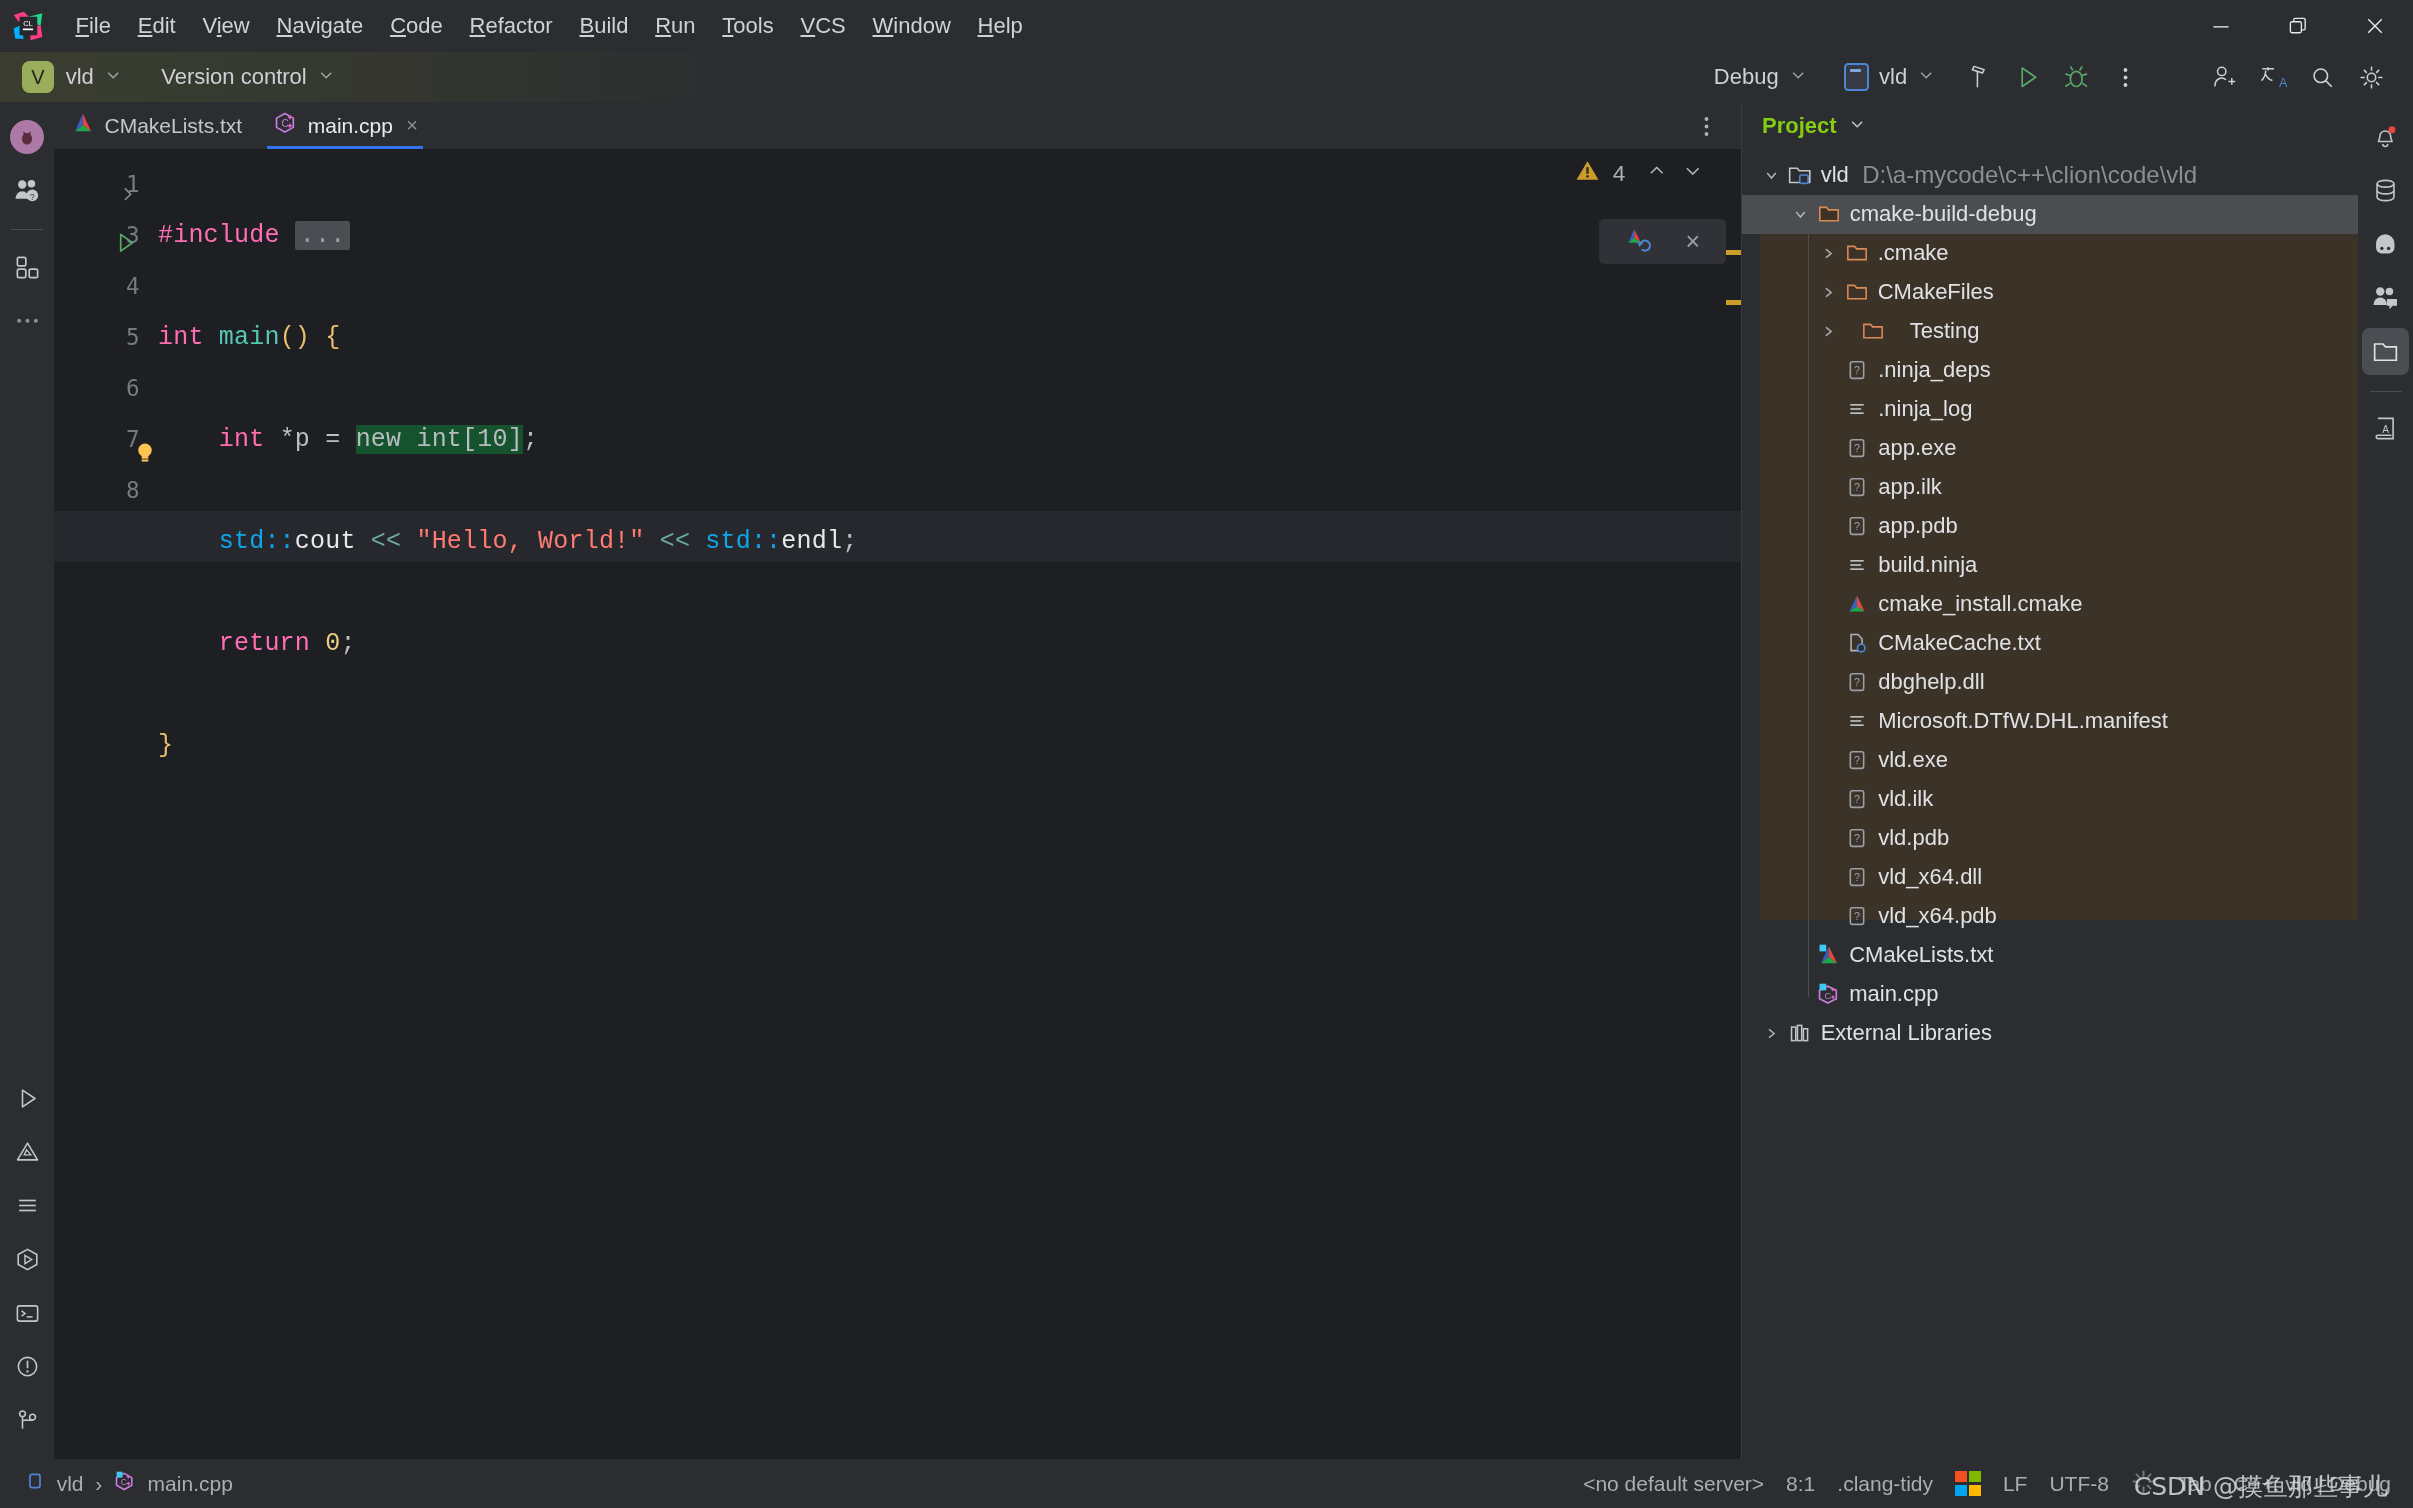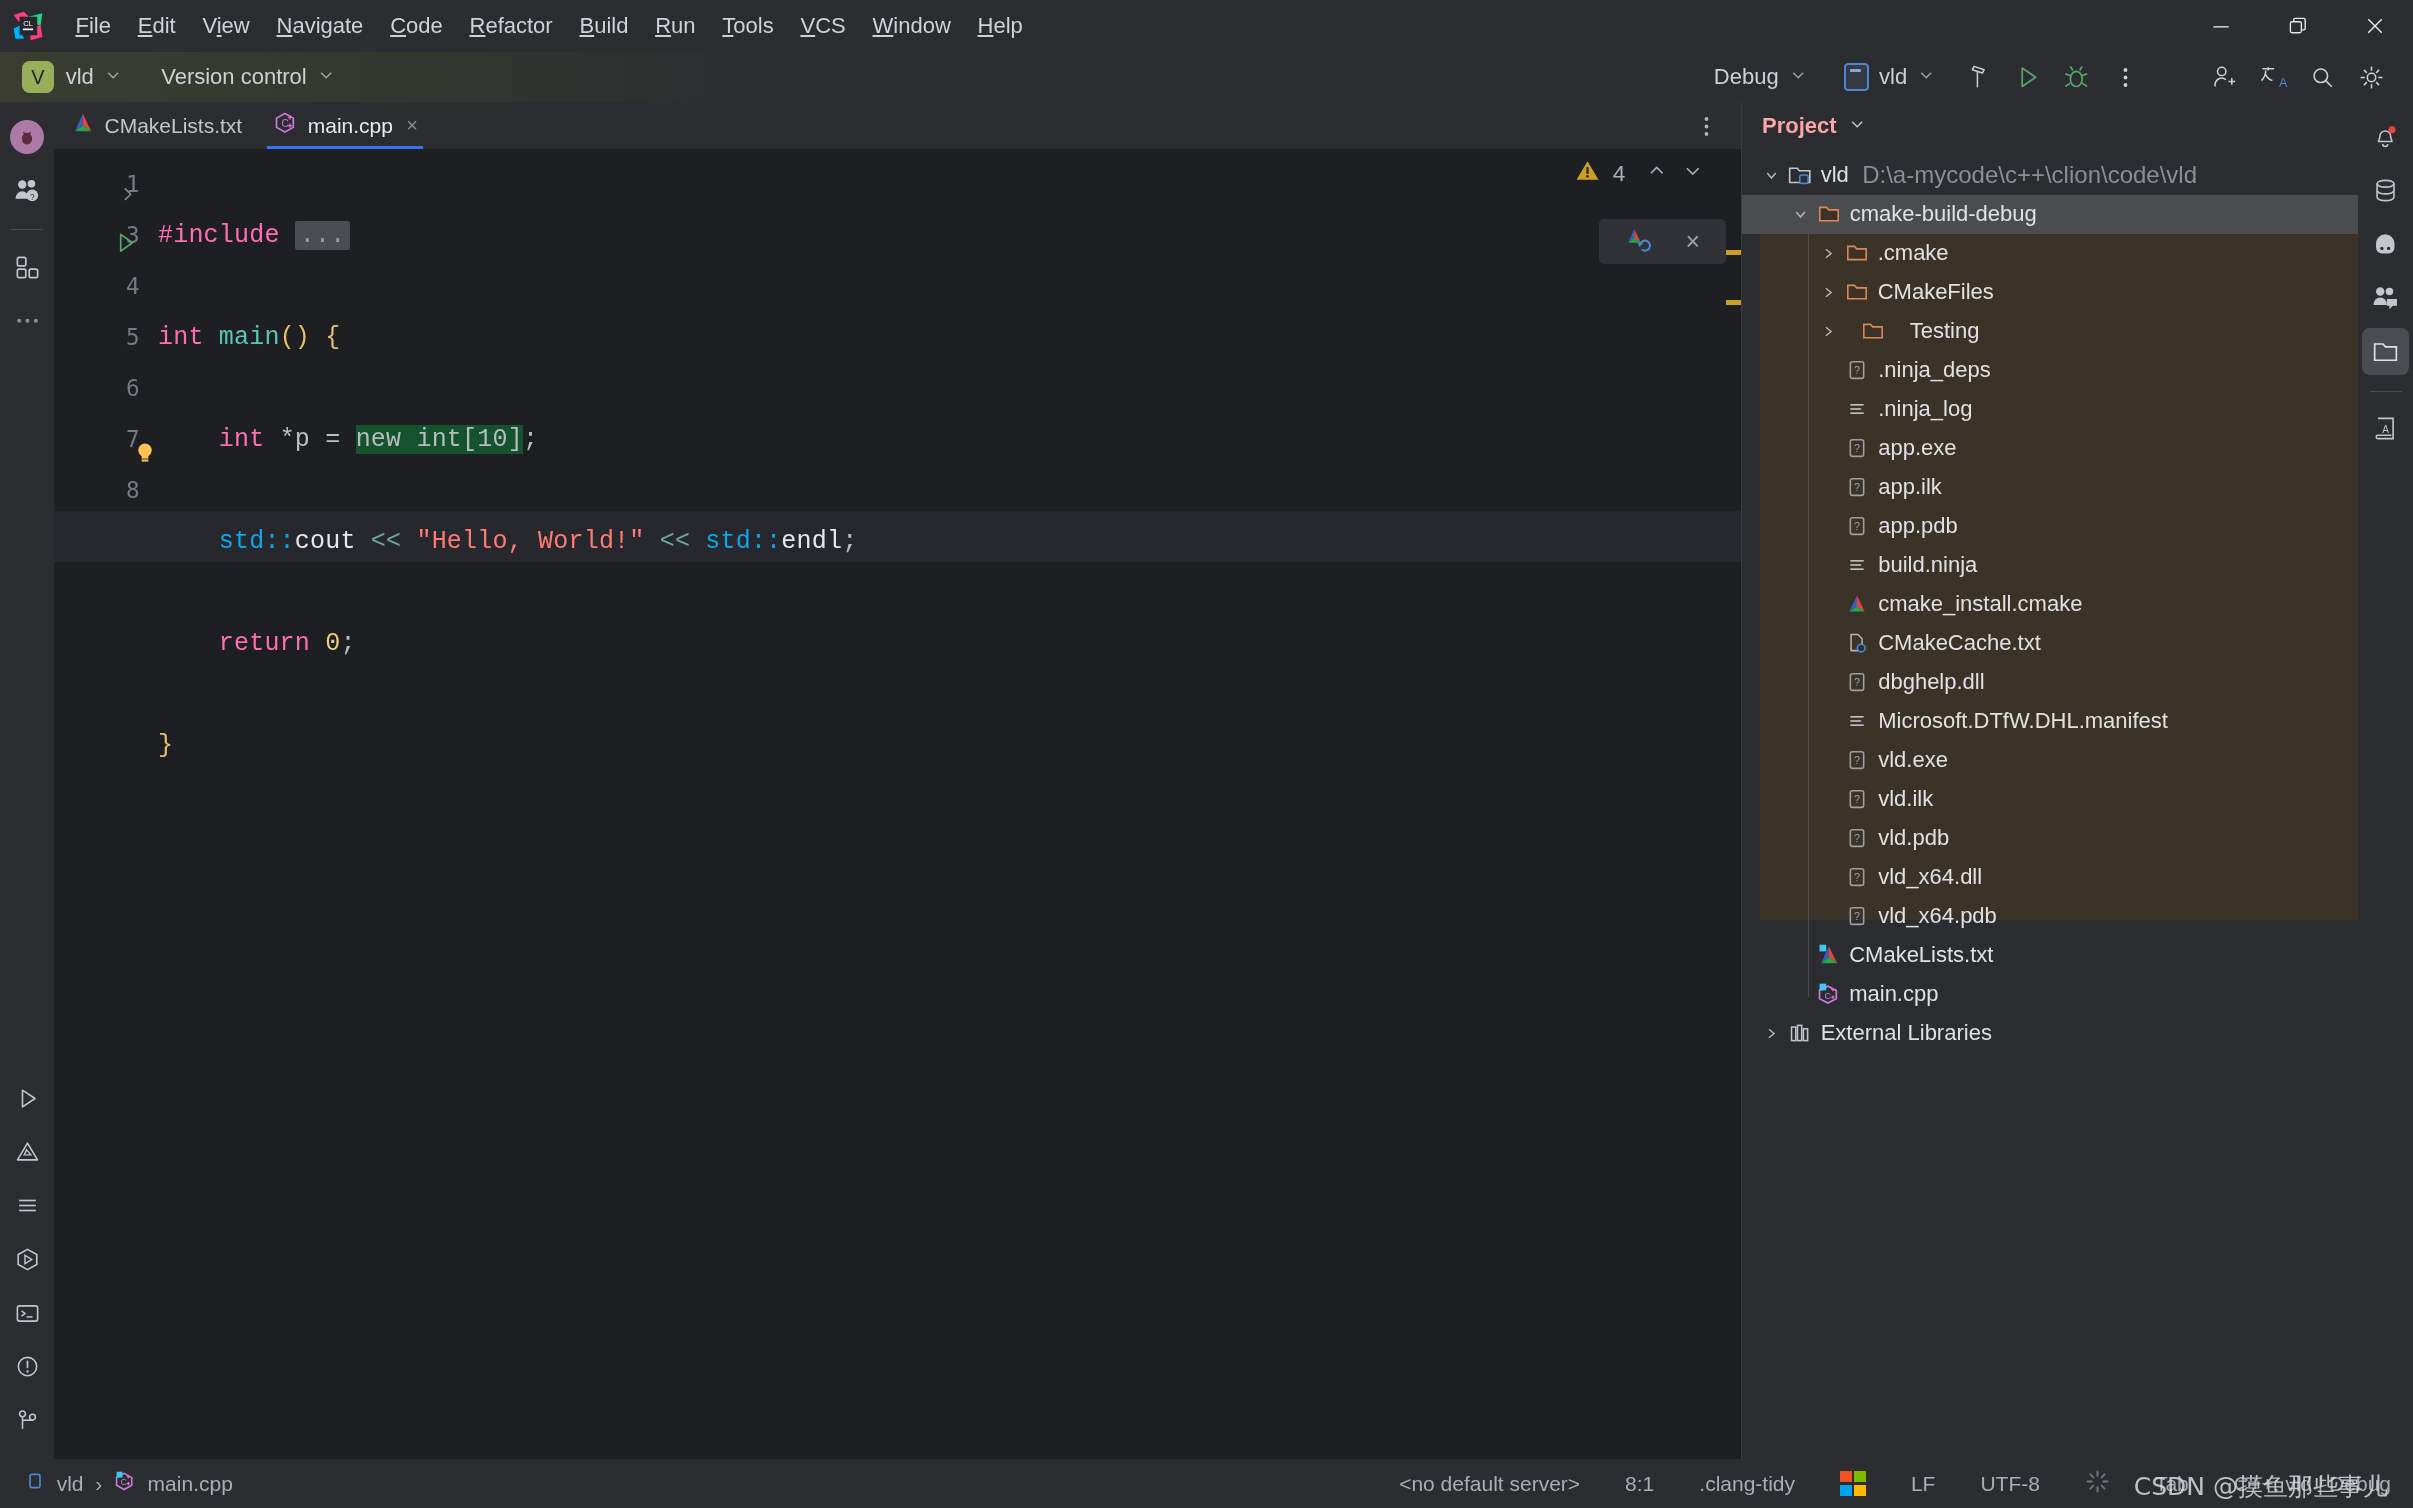--- a/index.html
+++ b/index.html
@@ -119,21 +119,21 @@
   }
   .err-stripe { position: absolute; right: 0; top: 151px; width: 15px; height: 5px; background: #cc9d28; }
   .err-stripe2 { position: absolute; right: 0; top: 101px; width: 15px; height: 5px; background: #cc9d28; }
 
   
   .proj-panel {
     width: 617px; flex: 0 0 617px; background: #2b2d30; display: flex; flex-direction: column;
     border-left: 0.8px solid #393b40;
   }
   .proj-head { height: 47px; flex: 0 0 47px; display: flex; align-items: center; padding-left: 20px; gap: 11.7px; }
-  .proj-head-title { font-size: 22px; color: #fca5a5; font-weight: bold; }
+  .proj-head-title { font-size: 22px; color: #84cc16; font-weight: bold; }
   .tree { flex: 1 1 auto; padding-top: 6.7px; position: relative; overflow: hidden; }
   .excluded-bg { position: absolute; left: 18.4px; right: 0; background: #3b3327; }
   .row {
     height: 39px; display: flex; align-items: center; font-size: 22px; color: #d8dadd;
     position: relative; padding-right: 8.4px; white-space: nowrap;
   }
   .row.sel { background: #4b4d51; }
   .row .twisty { width: 28.5px; flex: 0 0 28.5px; display: flex; align-items: center; justify-content: center; }
   .row .ficon { width: 28.5px; flex: 0 0 28.5px; display: flex; align-items: center; justify-content: center; margin-right: 6.7px; }
   .row .lbl { color: #dfe1e5; }
@@ -143,21 +143,21 @@
   
   .rail-r { width: 55px; flex: 0 0 55px; background: #2b2d30; display: flex; flex-direction: column; align-items: center; padding-top: 11.7px; }
   .rail-r .rail-icon.active { background: #4a4d52; border-radius: 7.5px; }
 
   
   .statusbar {
     height: 49px; flex: 0 0 49px; background: #2b2d30; display: flex; align-items: center;
     padding: 0 22px 0 25px; font-size: 21px; color: #a9adb4; position: relative;
   }
   .sb-left { display: flex; align-items: center; gap: 11.7px; }
-  .sb-right { position: absolute; right: 22px; display: flex; align-items: center; gap: 45px; }
+  .sb-right { position: absolute; right: 22px; display: flex; align-items: center; gap: 22px; }
   .sb-item { color: #a9adb4; }
   .watermark {
     position: absolute; right: 25px; bottom: 5px; font-size: 25px; color: #d8dadd; opacity: .85;
     font-family: "DejaVu Sans", sans-serif; white-space: nowrap;
   }
   .winlogo { display: grid; grid-template-columns: 11.7px 11.7px; grid-template-rows: 11.7px 11.7px; gap: 2.5px; }
 </style>
 </head>
 <body>
 

